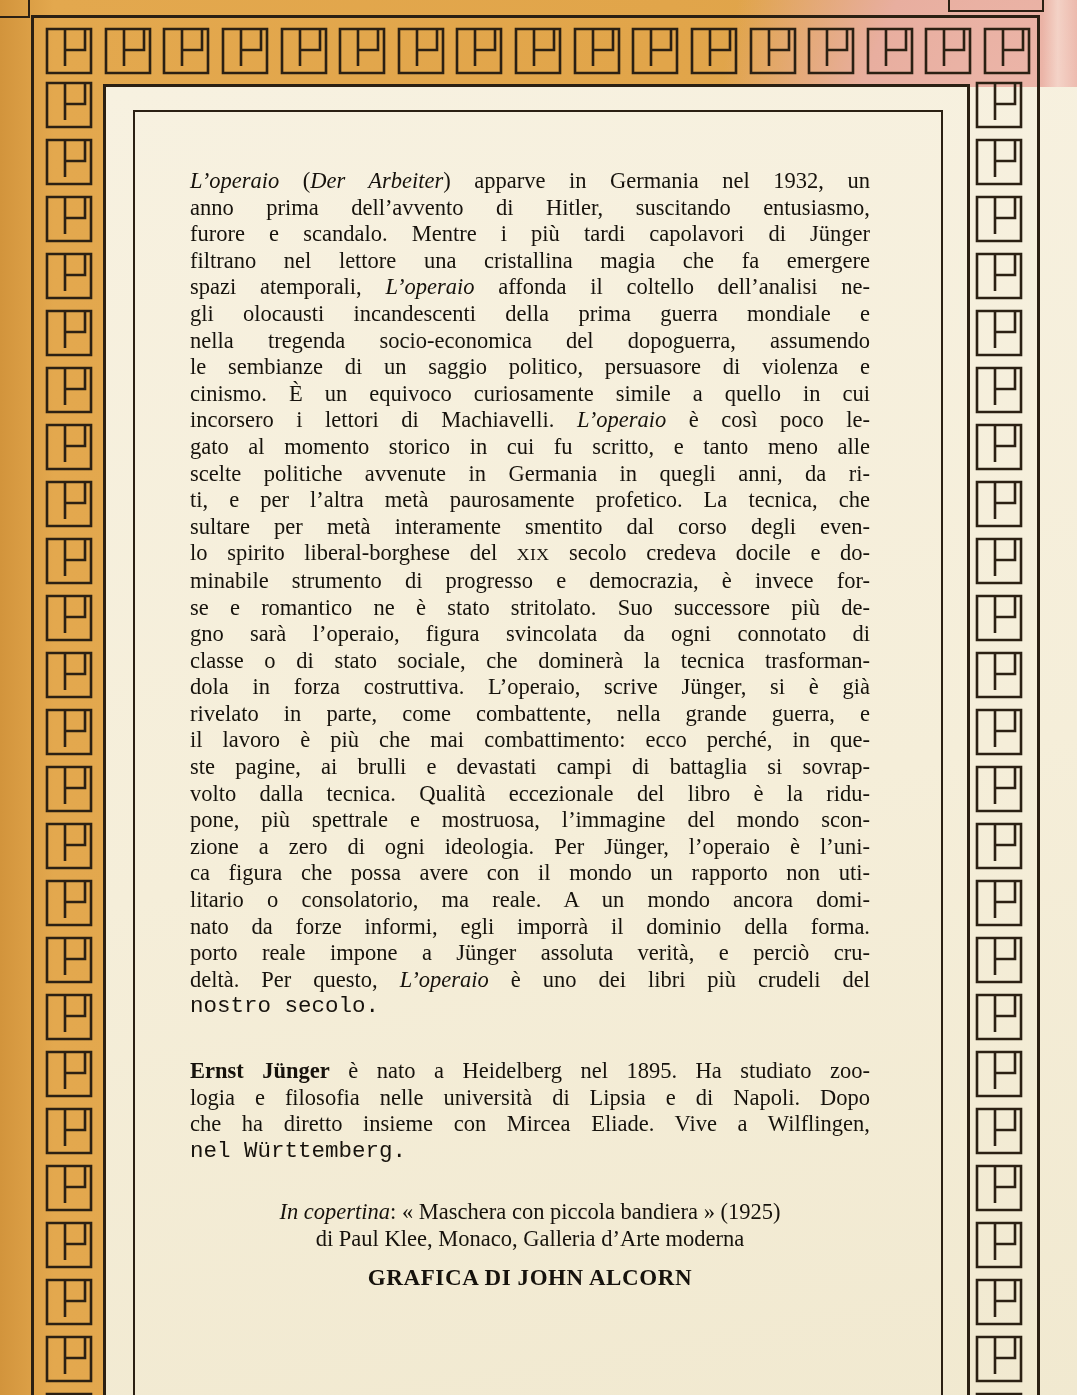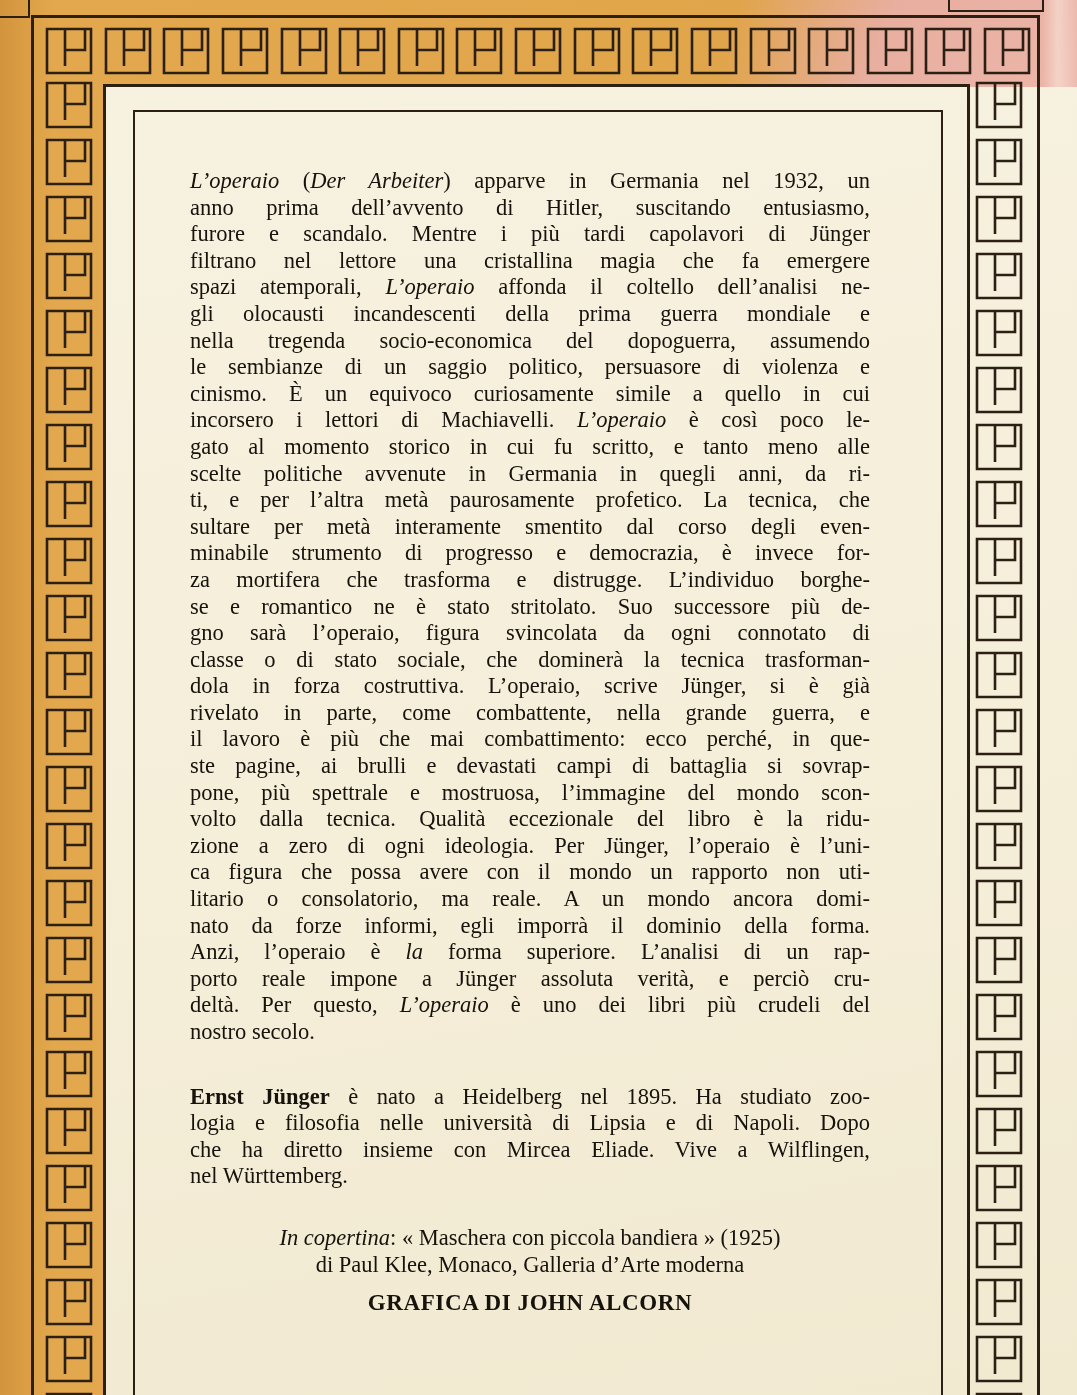--- a/index.html
+++ b/index.html
@@ -42,21 +42,21 @@
   .frag-tl{left:-14px;top:-30px;width:40px;height:44px;}
   .frag-tr{left:948px;top:-38px;width:92px;height:46px;}
 
   .textblock{
     position:absolute;left:84px;top:81px;width:680px;z-index:5;
     font-size:22.5px;line-height:26.6px;color:#16120c;
   }
   .para{margin:0;}
   .tline{white-space:nowrap;text-align:center;}
   .justify .tline{text-align:justify;text-align-last:justify;white-space:normal;}
-  .justify .tline:last-child{text-align-last:left;}
+  .justify .tline:last-child{text-align-last:left;font-family:Liberation Mono, monospace;}
   .para-bio{margin-top:38px;}
   .para-credit{margin-top:35px;}
   .para-grafica{margin-top:14px;font-size:23px;line-height:22px;font-weight:bold;letter-spacing:0.6px;}
   .i{font-style:italic;}
   .b{font-weight:bold;}
   .sc{font-size:0.78em;letter-spacing:0.5px;}
 </style>
 </head>
 <body>
 
@@ -611,36 +611,35 @@
           <div class="tline"><span>spazi atemporali, </span><span class="i">L’operaio</span><span> affonda il coltello dell’analisi ne-</span></div>
           <div class="tline"><span>gli olocausti incandescenti della prima guerra mondiale e</span></div>
           <div class="tline"><span>nella tregenda socio-economica del dopoguerra, assumendo</span></div>
           <div class="tline"><span>le sembianze di un saggio politico, persuasore di violenza e</span></div>
           <div class="tline"><span>cinismo. È un equivoco curiosamente simile a quello in cui</span></div>
           <div class="tline"><span>incorsero i lettori di Machiavelli. </span><span class="i">L’operaio</span><span> è così poco le-</span></div>
           <div class="tline"><span>gato al momento storico in cui fu scritto, e tanto meno alle</span></div>
           <div class="tline"><span>scelte politiche avvenute in Germania in quegli anni, da ri-</span></div>
           <div class="tline"><span>ti, e per l’altra metà paurosamente profetico. La tecnica, che</span></div>
           <div class="tline"><span>sultare per metà interamente smentito dal corso degli even-</span></div>
+          <div class="tline"><span>lo spirito liberal-borghese del </span><span class="sc">XIX</span><span> secolo credeva docile e do-</span></div>
           <div class="tline"><span>minabile strumento di progresso e democrazia, è invece for-</span></div>
-          <div class="tline"><span>za mortifera che trasforma e distrugge. L’individuo borghe-</span></div>
           <div class="tline"><span>se e romantico ne è stato stritolato. Suo successore più de-</span></div>
           <div class="tline"><span>gno sarà l’operaio, figura svincolata da ogni connotato di</span></div>
           <div class="tline"><span>classe o di stato sociale, che dominerà la tecnica trasforman-</span></div>
           <div class="tline"><span>dola in forza costruttiva. L’operaio, scrive Jünger, si è già</span></div>
           <div class="tline"><span>rivelato in parte, come combattente, nella grande guerra, e</span></div>
           <div class="tline"><span>il lavoro è più che mai combattimento: ecco perché, in que-</span></div>
           <div class="tline"><span>ste pagine, ai brulli e devastati campi di battaglia si sovrap-</span></div>
+          <div class="tline"><span>volto dalla tecnica. Qualità eccezionale del libro è la ridu-</span></div>
           <div class="tline"><span>pone, più spettrale e mostruosa, l’immagine del mondo scon-</span></div>
-          <div class="tline"><span>volto dalla tecnica. Qualità eccezionale del libro è la ridu-</span></div>
           <div class="tline"><span>zione a zero di ogni ideologia. Per Jünger, l’operaio è l’uni-</span></div>
           <div class="tline"><span>ca figura che possa avere con il mondo un rapporto non uti-</span></div>
           <div class="tline"><span>litario o consolatorio, ma reale. A un mondo ancora domi-</span></div>
           <div class="tline"><span>nato da forze informi, egli imporrà il dominio della forma.</span></div>
-          <div class="tline"><span>Anzi, l’operaio è </span><span class="i">la</span><span> forma superiore. L’analisi di un rap-</span></div>
           <div class="tline"><span>porto reale impone a Jünger assoluta verità, e perciò cru-</span></div>
           <div class="tline"><span>deltà. Per questo, </span><span class="i">L’operaio</span><span> è uno dei libri più crudeli del</span></div>
           <div class="tline"><span>nostro secolo.</span></div>
         </div>
       <div class="para para-bio justify">
           <div class="tline"><span class="b">Ernst Jünger</span><span> è nato a Heidelberg nel 1895. Ha studiato zoo-</span></div>
           <div class="tline"><span>logia e filosofia nelle università di Lipsia e di Napoli. Dopo</span></div>
           <div class="tline"><span>che ha diretto insieme con Mircea Eliade. Vive a Wilflingen,</span></div>
           <div class="tline"><span>nel Württemberg.</span></div>
         </div>

